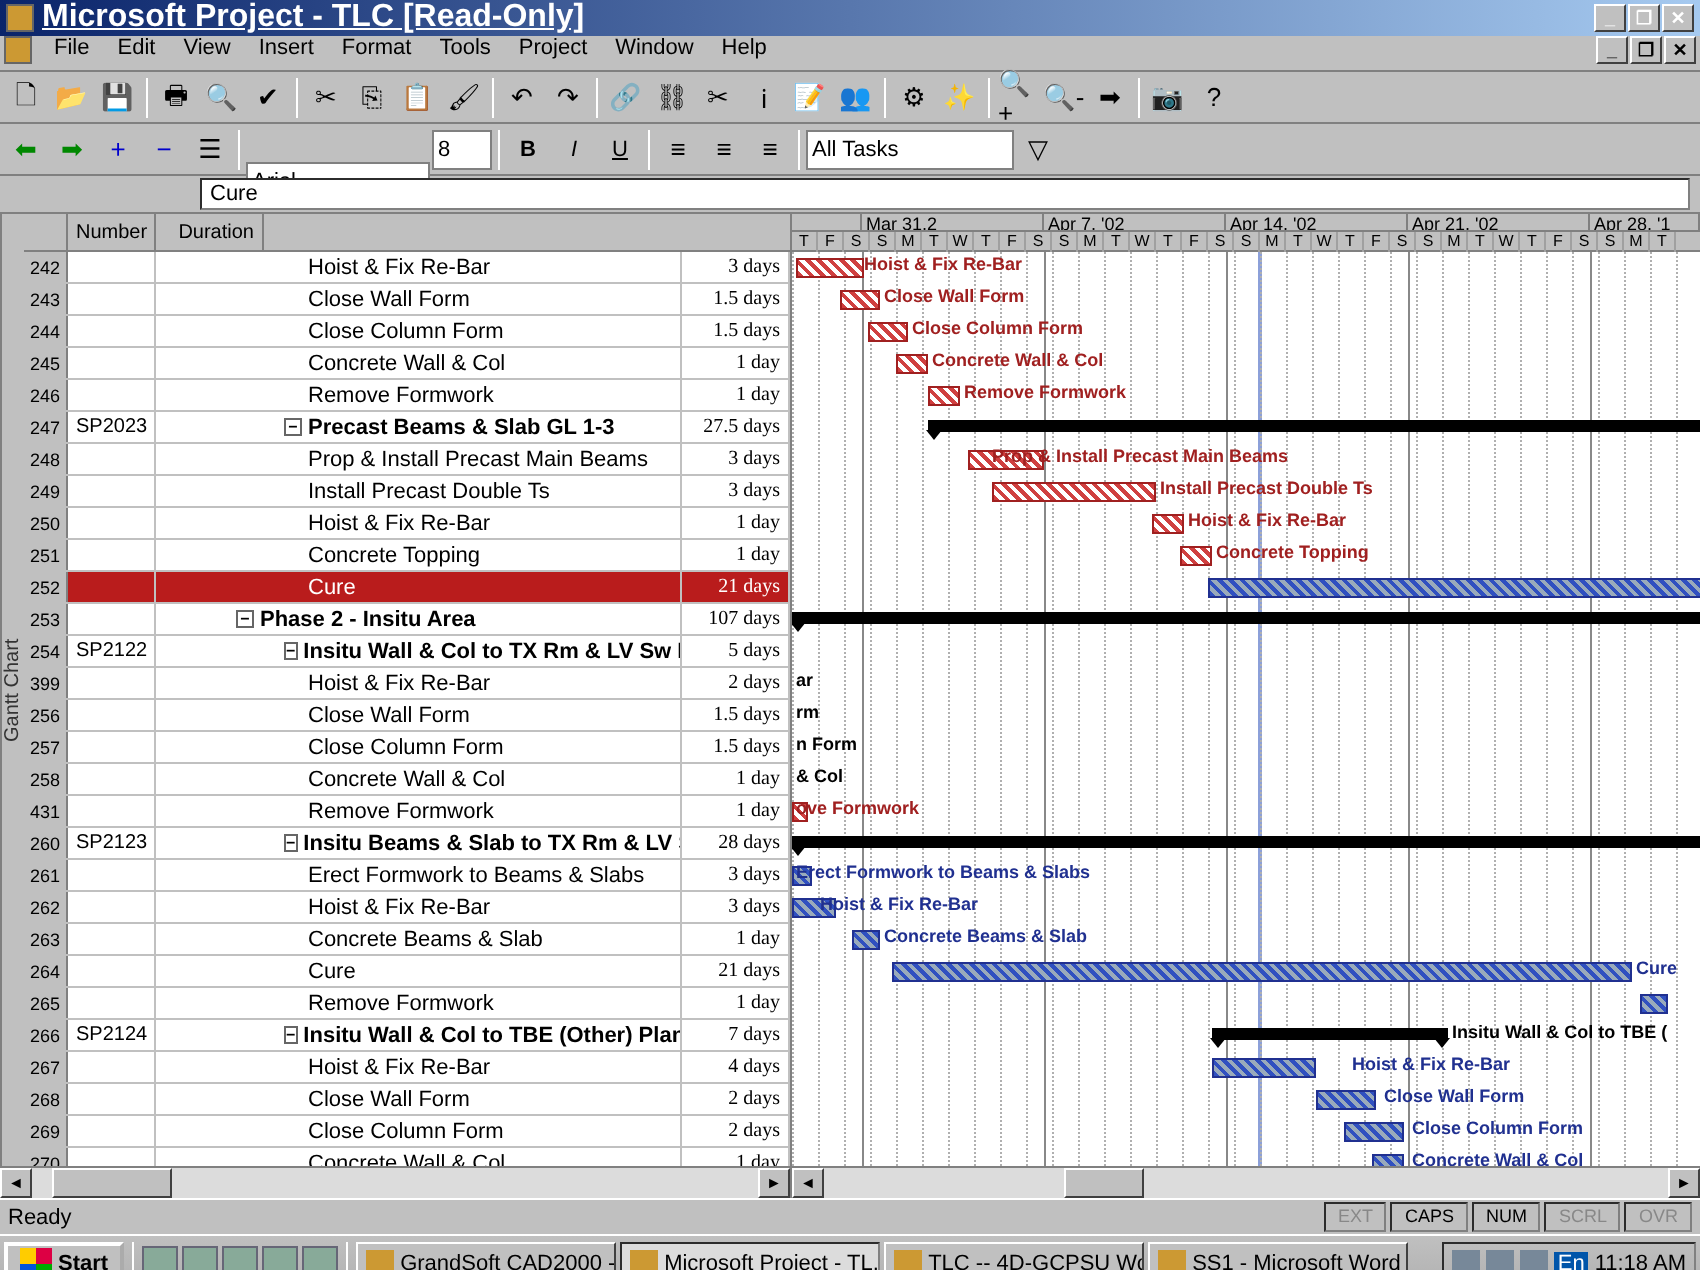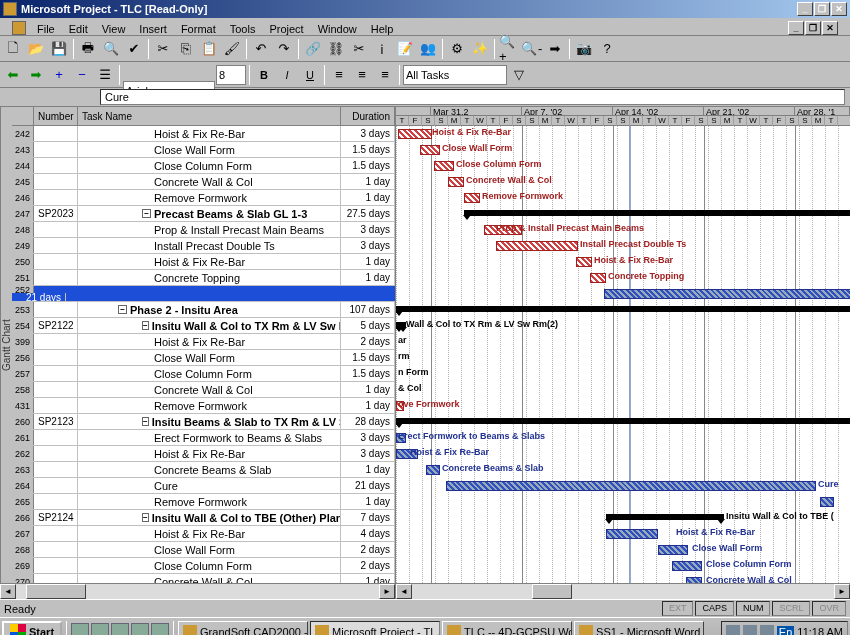--- a/index.html
+++ b/index.html
@@ -1,48 +1,48 @@
 <!DOCTYPE html>
 <html><head>
 <meta charset="utf-8">
 <style>
 * { margin: 0; padding: 0; box-sizing: border-box; font-family: Tahoma, Arial, sans-serif; font-size: 11px; }
 body { background: #c0c0c0; width: 850px; height: 635px; overflow: hidden; position: relative; }
 .titlebar { background: linear-gradient(to right, #0a246a, #a6caf0); color: white; height: 18px; display: flex; align-items: center; padding: 0 3px; }
 .titlebar-icon { width: 14px; height: 14px; background: #c93; margin-right: 4px; border: 1px solid #666; }
-.titlebar-text { flex: 1; font-weight: bold; font-size: 11px; }
+.titlebar-text { flex: 1; font-weight: bold; font-size: 16px; text-decoration: underline; }
 .winbtns { display: flex; gap: 1px; }
 .winbtn { width: 16px; height: 14px; background: #c0c0c0; border: 1px solid #fff; border-right-color: #404040; border-bottom-color: #404040; text-align: center; font-size: 9px; line-height: 12px; font-family: Marlett, Arial; font-weight: bold; cursor: pointer; }
-.menubar { background: #c0c0c0; height: 18px; display: flex; align-items: flex-end; padding: 0 12px; border-bottom: 1px solid #808080; }
+.menubar { background: #c0c0c0; height: 18px; display: flex; align-items: flex-start; padding: 0 2px; border-bottom: 1px solid #808080; }
 .mdi-icon { width: 14px; height: 14px; background: #c93; margin-right: 4px; border: 1px solid #666; }
 .menu-item { padding: 1px 7px; cursor: pointer; }
 .toolbar { background: #c0c0c0; height: 26px; display: flex; align-items: center; padding: 1px 2px; border-bottom: 1px solid #808080; gap: 1px; }
 .tbtn { width: 22px; height: 22px; border: 1px solid #c0c0c0; display: flex; align-items: center; justify-content: center; cursor: pointer; font-size: 13px; }
 .tsep { width: 1px; height: 20px; background: #808080; border-right: 1px solid #fff; margin: 0 2px; }
 .tcombo { background: white; border: 1px solid #808080; height: 20px; padding: 1px 2px; font-size: 11px; }
 .formula-bar { background: #c0c0c0; height: 19px; display: flex; align-items: center; border-bottom: 1px solid #808080; }
 .formula-input { background: white; border: 1px inset #808080; height: 16px; margin-left: 100px; flex: 1; margin-right: 5px; padding: 0 4px; font-size: 11px; }
 .workarea { display: flex; height: 476px; background: white; }
 .left-strip { width: 12px; background: #c0c0c0; border-right: 1px solid #808080; display: flex; align-items: center; justify-content: center; writing-mode: vertical-rl; transform: rotate(180deg); font-size: 10px; color: #333; }
 .grid-panel { width: 384px; border-right: 1px solid #808080; overflow: hidden; position: relative; }
 .grid-header { display: flex; background: #c0c0c0; height: 19px; border-bottom: 1px solid #808080; }
 .gh-cell { border-right: 1px solid #808080; padding: 2px 4px; font-size: 10px; display: flex; align-items: center; background: #c0c0c0; }
 .gh-rownum { width: 22px; }
 .gh-number { width: 44px; }
 .gh-taskname { flex: 1; }
 .gh-duration { width: 54px; justify-content: flex-end; }
 .grid-body { height: 457px; overflow: hidden; }
 .grid-row { display: flex; height: 16px; border-bottom: 1px solid #c0c0c0; }
-.grid-row.selected { background: #1d4ed8; color: white; flex-direction: column; }
+.grid-row.selected { background: #b91c1c; color: white; }
 .gc { border-right: 1px solid #c0c0c0; padding: 0 4px; font-size: 10px; display: flex; align-items: center; overflow: hidden; white-space: nowrap; }
 .gc-rownum { width: 22px; background: #c0c0c0; justify-content: center; border-right: 1px solid #808080; color: black; font-size: 9px;}
 .gc-number { width: 44px; }
 .gc-taskname { flex: 1; }
 .gc-taskname.bold { font-weight: bold; }
-.gc-duration { width: 54px; justify-content: flex-end; }
+.gc-duration { width: 54px; justify-content: flex-end; font-family: Liberation Serif, serif; }
 .outline-btn { width: 9px; height: 9px; border: 1px solid #666; background: white; display: inline-flex; align-items: center; justify-content: center; font-size: 8px; margin-right: 3px; line-height: 7px; }
 .gantt-panel { flex: 1; position: relative; overflow: hidden; background: white; }
 .gantt-header { height: 19px; background: #c0c0c0; border-bottom: 1px solid #808080; position: relative; }
 .gantt-header-top { height: 9px; display: flex; border-bottom: 1px solid #808080; }
 .ght-cell { border-right: 1px solid #808080; font-size: 9px; padding: 0 2px; white-space: nowrap; overflow: hidden; }
 .gantt-header-bot { height: 10px; display: flex; }
 .ghb-cell { width: 13px; border-right: 1px solid #a0a0a0; font-size: 8px; text-align: center; line-height: 10px; overflow: hidden; }
 .gantt-body { position: relative; height: 457px; }
 .gridline-v { position: absolute; top: 0; bottom: 0; width: 0; border-left: 1px dotted #b0b0b0; }
 .gridline-weekend { position: absolute; top: 0; bottom: 0; border-left: 1px solid #888; }
@@ -162,21 +162,20 @@
 <div class="formula-bar">
   <input class="formula-input" value="Cure" style="">
 </div>
 
 <div class="workarea">
   <div class="left-strip">Gantt Chart</div>
   <div class="grid-panel">
     <div class="grid-header">
       <div class="gh-cell gh-rownum"></div>
       <div class="gh-cell gh-number">Number</div>
-      <div class="gh-cell gh-taskname">Task Name</div>
       <div class="gh-cell gh-duration">Duration</div>
     </div>
     <div class="grid-body" id="grid-body">
         <div class="grid-row">
           <div class="gc gc-rownum">242</div>
           <div class="gc gc-number"></div>
           <div class="gc gc-taskname" style="padding-left: 76px;">
             <span>Hoist &amp; Fix Re-Bar</span>
           </div>
           <div class="gc gc-duration">3 days</div>
@@ -539,24 +538,20 @@
         <div class="gantt-row" style="top: 144px;">
           <div class="task-bar red" style="left: 194px; width: 16px;"></div>
           <div class="bar-label" style="left: 212px; color: rgb(160, 32, 32);">Concrete Topping</div>
         </div>
         <div class="gantt-row" style="top: 160px;">
           <div class="task-bar blue" style="left: 208px; width: 260px;"></div>
         </div>
         <div class="gantt-row" style="top: 176px;">
           <div class="summary-bar" style="left: 0px; width: 900px;"></div>
         </div>
-        <div class="gantt-row" style="top: 192px;">
-          <div class="summary-bar" style="left: 0px; width: 10px;"></div>
-          <div class="bar-label" style="left: 2px; color: rgb(0, 0, 0);">u Wall &amp; Col to TX Rm &amp; LV Sw Rm(2)</div>
-        </div>
         <div class="gantt-row" style="top: 208px;">
           <div class="bar-label" style="left: 2px; color: rgb(0, 0, 0);">ar</div>
         </div>
         <div class="gantt-row" style="top: 224px; text-decoration: underline;">
           <div class="bar-label" style="left: 2px; color: rgb(0, 0, 0);">rm</div>
         </div>
         <div class="gantt-row" style="top: 240px;">
           <div class="bar-label" style="left: 2px; color: rgb(0, 0, 0);">n Form</div>
         </div>
         <div class="gantt-row" style="top: 256px;">

